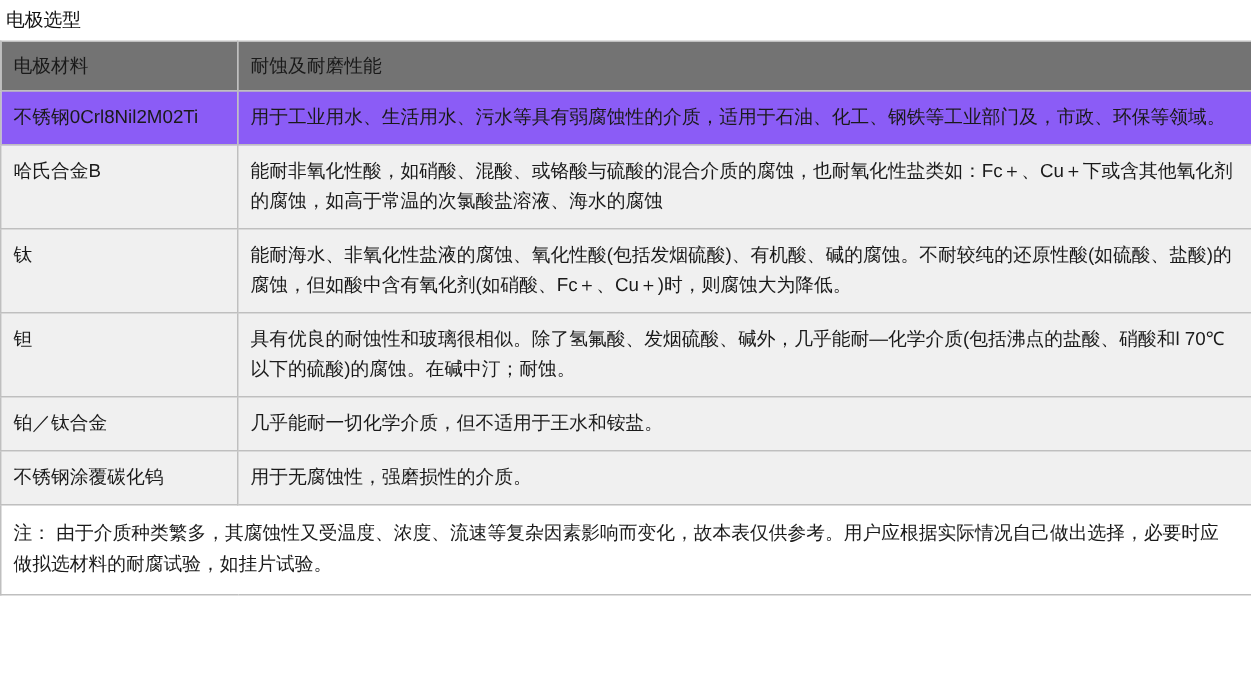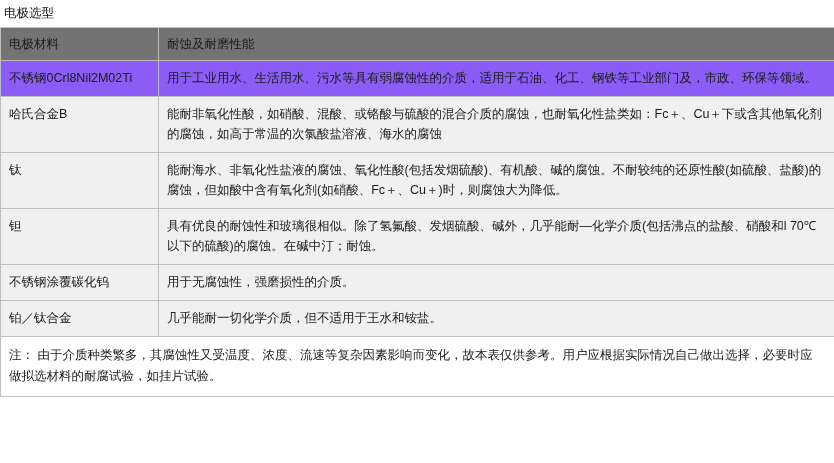--- a/index.html
+++ b/index.html
@@ -91,26 +91,26 @@
       </tr>
       <tr class="band-b">
         <td class="material">钛</td>
         <td>能耐海水、非氧化性盐液的腐蚀、氧化性酸(包括发烟硫酸)、有机酸、碱的腐蚀。不耐较纯的还原性酸(如硫酸、盐酸)的腐蚀，但如酸中含有氧化剂(如硝酸、Fc＋、Cu＋)时，则腐蚀大为降低。</td>
       </tr>
       <tr class="band-b">
         <td class="material">钽</td>
         <td>具有优良的耐蚀性和玻璃很相似。除了氢氟酸、发烟硫酸、碱外，几乎能耐—化学介质(包括沸点的盐酸、硝酸和l 70℃以下的硫酸)的腐蚀。在碱中汀；耐蚀。</td>
       </tr>
       <tr class="band-b">
+        <td class="material">铂／钛合金</td>
+        <td>几乎能耐一切化学介质，但不适用于王水和铵盐。</td>
+      </tr>
+      <tr class="band-b">
         <td class="material">不锈钢涂覆碳化钨</td>
         <td>用于无腐蚀性，强磨损性的介质。</td>
-      </tr>
-      <tr class="band-b">
-        <td class="material">铂／钛合金</td>
-        <td>几乎能耐一切化学介质，但不适用于王水和铵盐。</td>
       </tr>
       <tr class="note">
         <td colspan="2">注：  由于介质种类繁多，其腐蚀性又受温度、浓度、流速等复杂因素影响而变化，故本表仅供参考。用户应根据实际情况自己做出选择，必要时应做拟选材料的耐腐试验，如挂片试验。</td>
       </tr>
     </tbody>
   </table>
 
 </div>
 
 </body></html>

